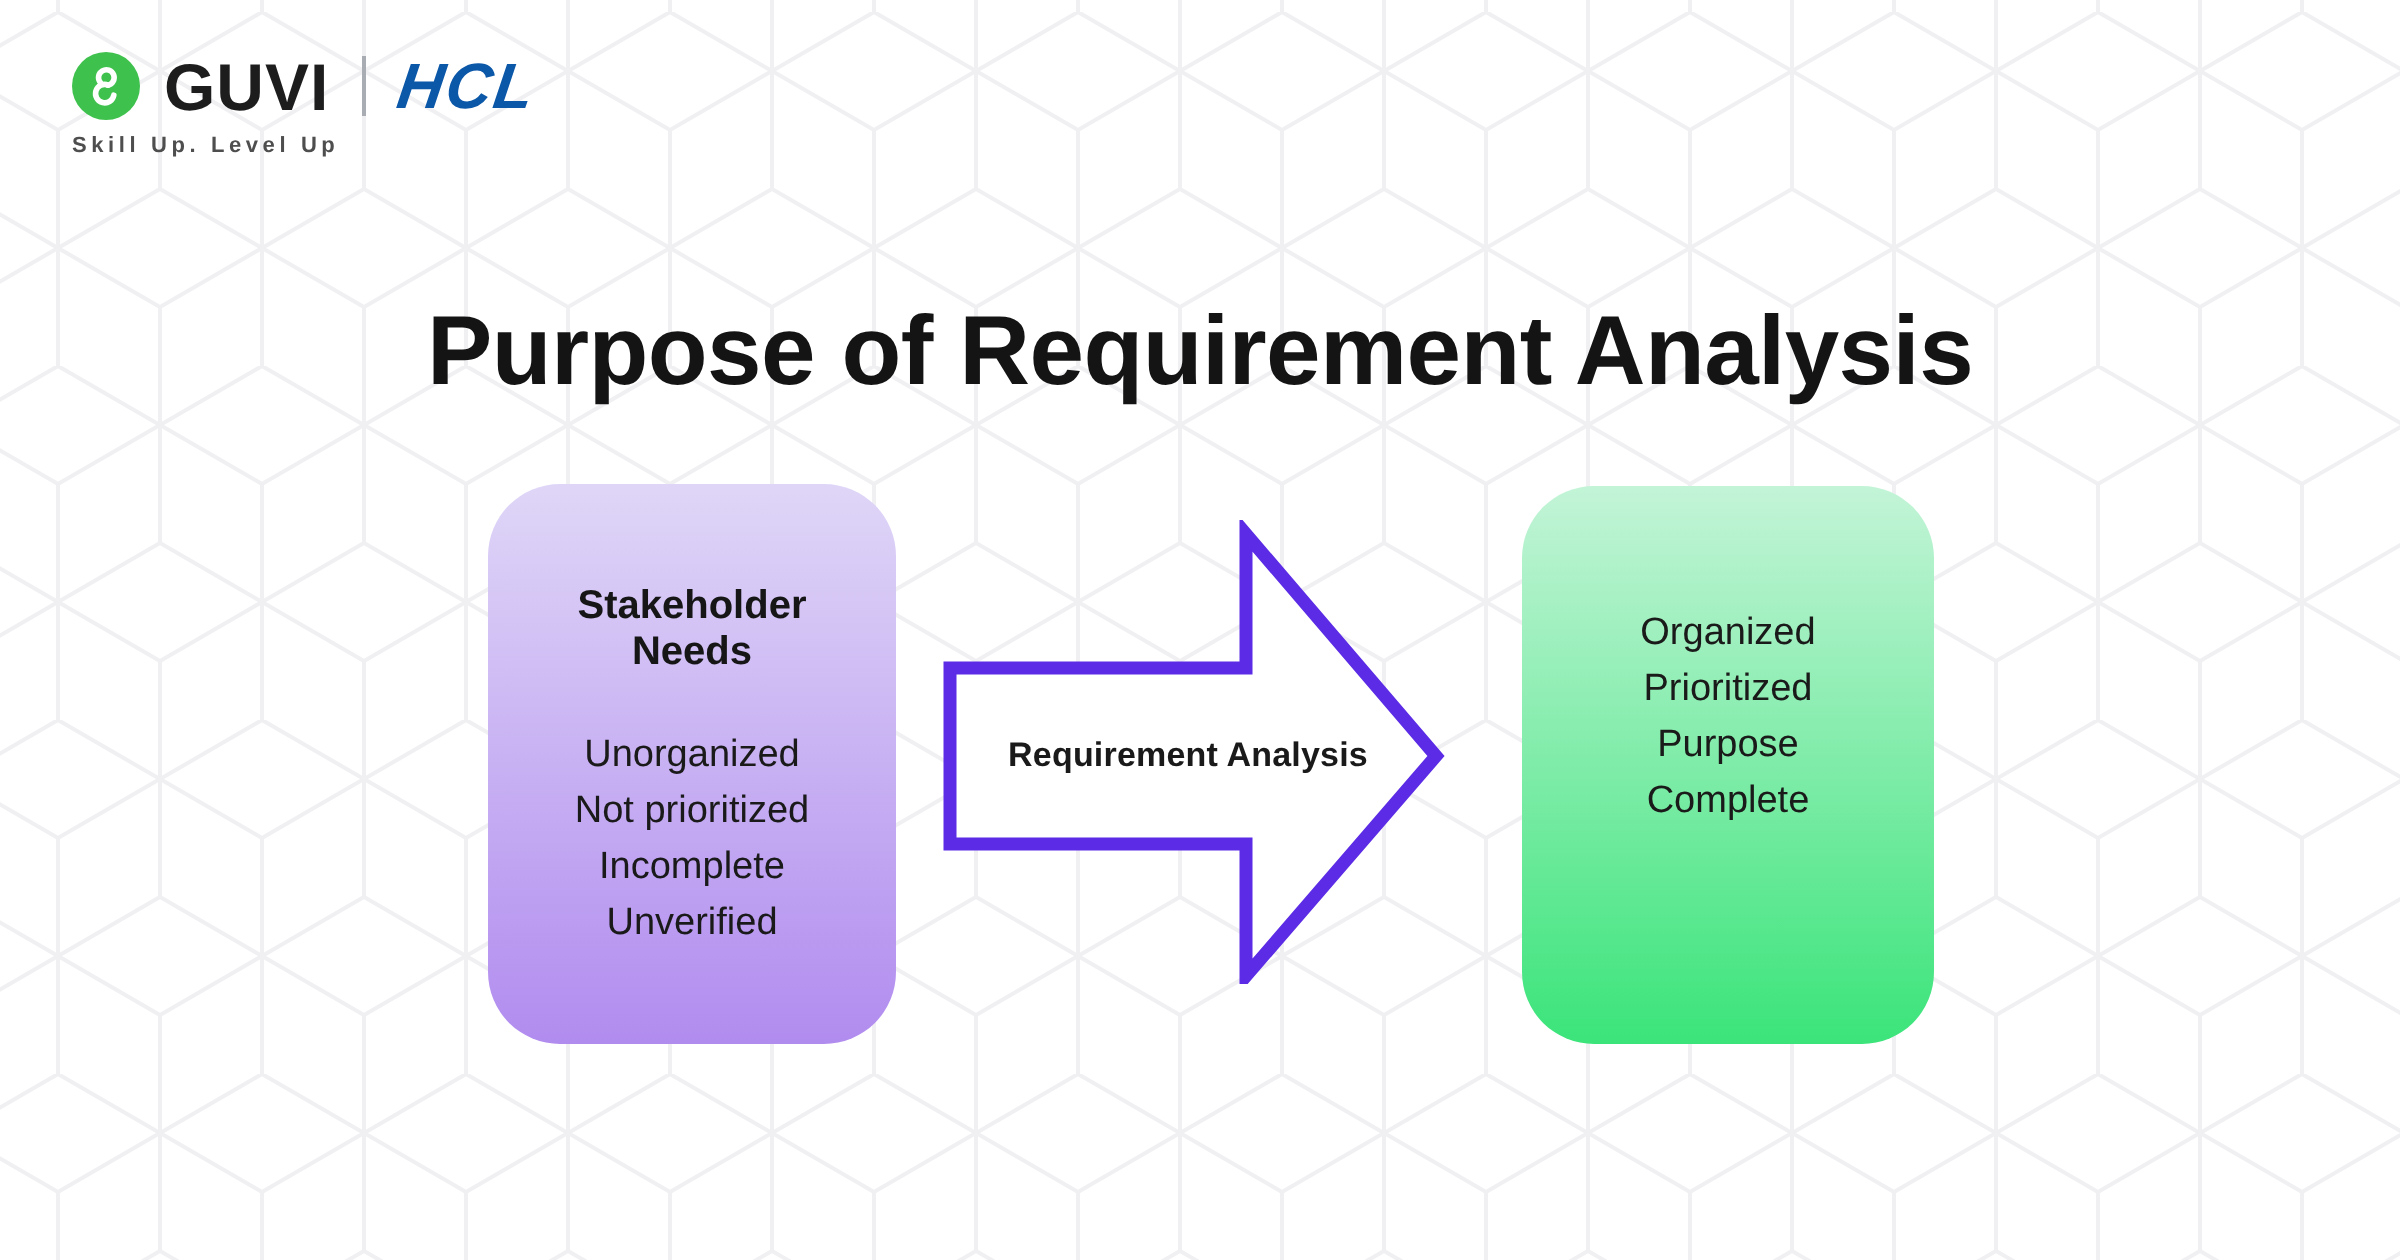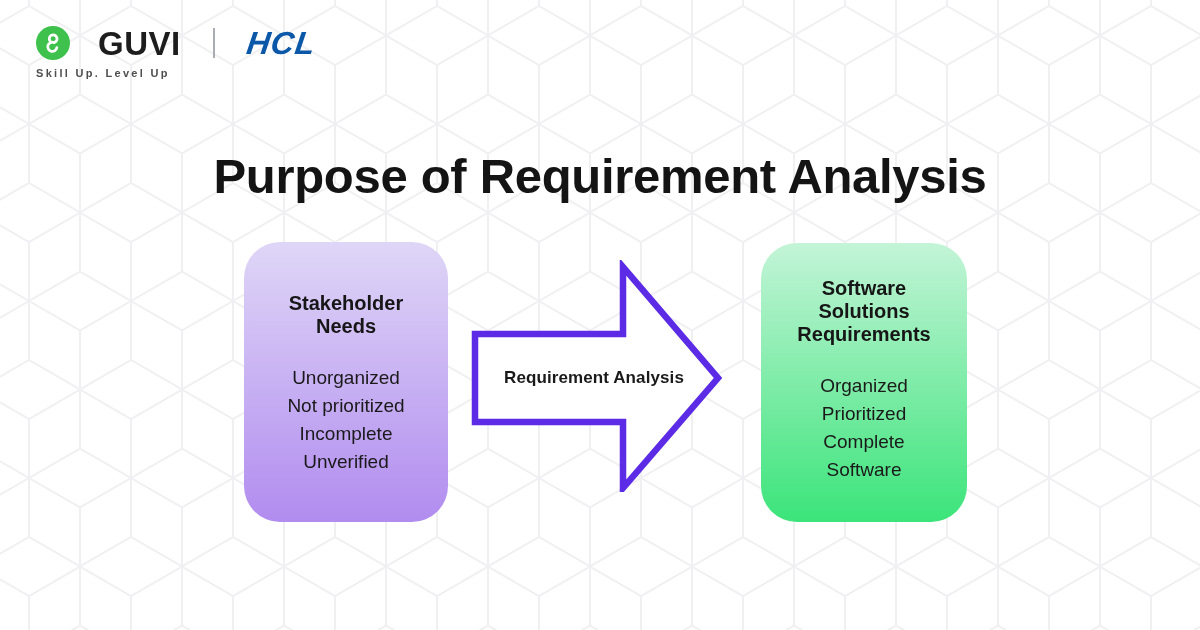--- a/index.html
+++ b/index.html
@@ -11,21 +11,21 @@
     overflow: hidden;
     color: #141414;
   }
   #bg-pattern {
     position: absolute; inset: 0; z-index: 0;
   }
   .layer { position: absolute; z-index: 1; }
 
   
   .brand { left: 36px; top: 26px; width: 360px; height: 60px; }
-  .brand-row { display: flex; align-items: center; gap: 28px; }
+  .brand-row { display: flex; align-items: center; gap: 12px; }
   .guvi-badge {
     width: 34px; height: 34px; border-radius: 50%;
     background: var(--icon-green, #3EC24D);
     display: flex; align-items: center; justify-content: center;
     flex: 0 0 auto;
   }
   .guvi-word {
     font-size: 33px; font-weight: 700; color: #1d1d1d; letter-spacing: 0.5px;
     line-height: 1;
   }
@@ -121,20 +121,19 @@
     <li>Unverified</li>
   </ul>
 </div>
 
 <svg class="layer arrow-wrap" width="256" height="232" viewBox="0 0 256 232" xmlns="http://www.w3.org/2000/svg">
   <polygon points="7,74 155,74 155,7 250,118 155,228 155,162 7,162" fill="#ffffff" style="stroke:var(--arrow-purple,#5B2BE5)" stroke-width="6.5" stroke-linejoin="miter"></polygon>
 </svg>
 <div class="layer arrow-label">Requirement Analysis</div>
 
 <div class="layer stage-box box-right">
-  <div class="box-heading">Software Solutions Requirements</div>
   <ul class="box-list">
     <li>Organized</li>
     <li>Prioritized</li>
+    <li>Purpose</li>
     <li>Complete</li>
-    <li>Software</li>
   </ul>
 </div>
 
 </body></html>

